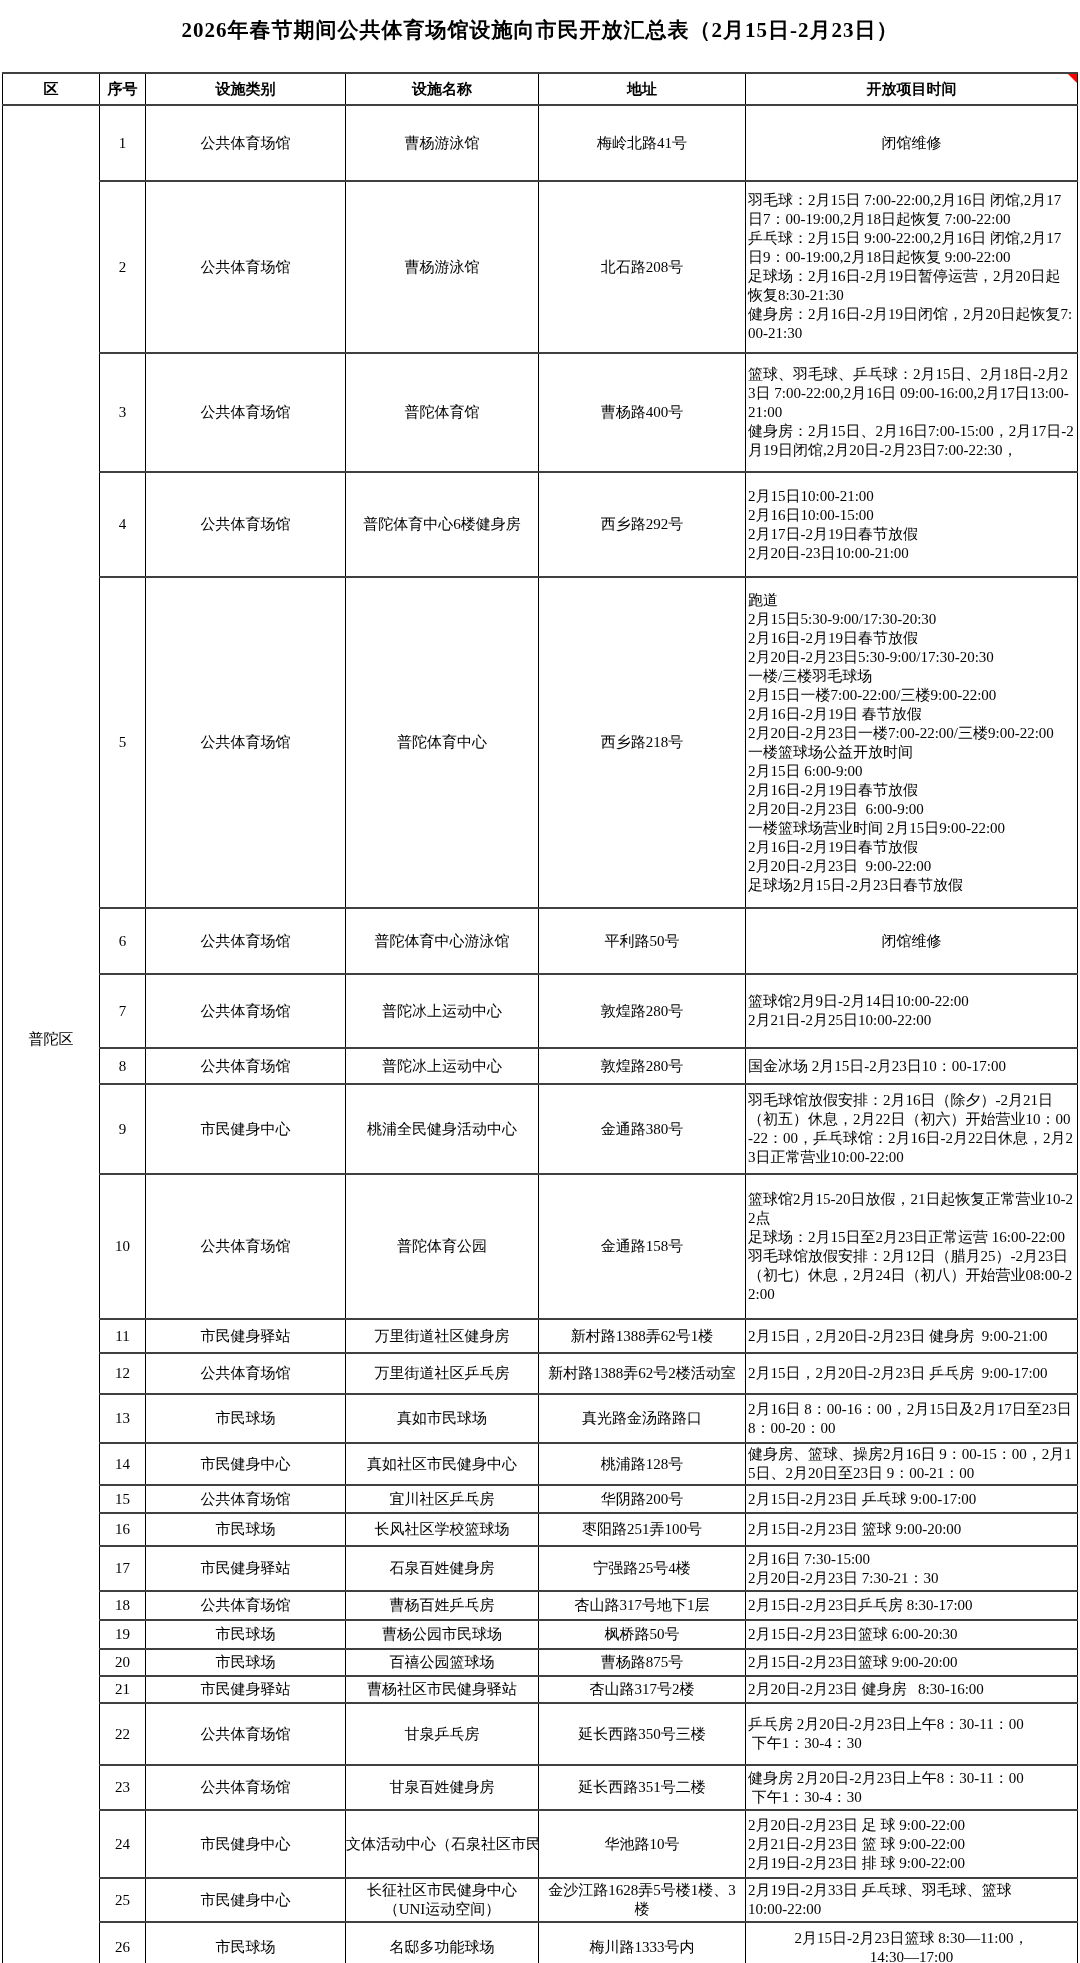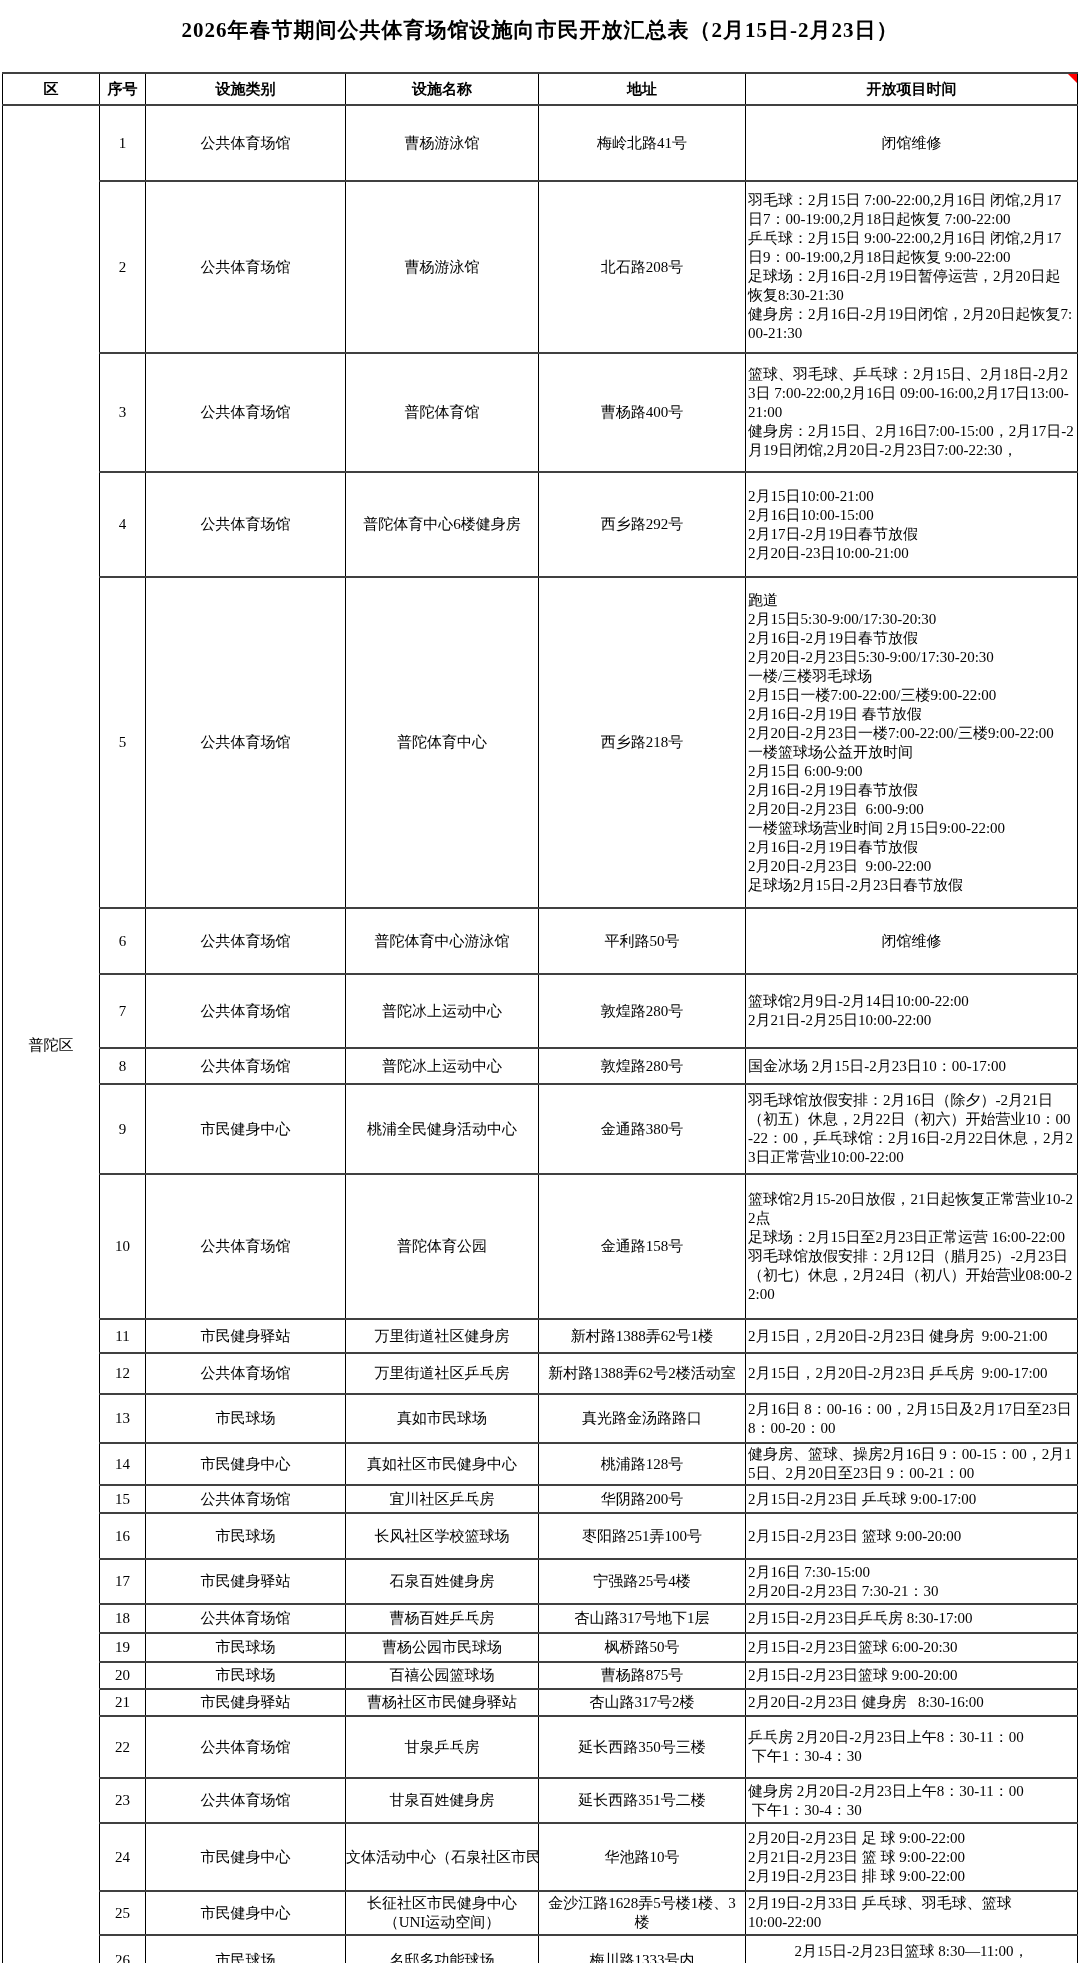--- a/index.html
+++ b/index.html
@@ -174,21 +174,21 @@
     <td class="c-addr">桃浦路128号</td>
     <td class="c-time">健身房、篮球、操房2月16日 9：00-15：00，2月15日、2月20日至23日 9：00-21：00</td>
   </tr>
       <tr style="height: 28px;">
     <td class="c-no">15</td>
     <td class="c-cat">公共体育场馆</td>
     <td class="c-name">宜川社区乒乓房</td>
     <td class="c-addr">华阴路200号</td>
     <td class="c-time">2月15日-2月23日 乒乓球 9:00-17:00</td>
   </tr>
-      <tr style="height: 46px;">
+      <tr style="height: 33px;">
     <td class="c-no">16</td>
     <td class="c-cat">市民球场</td>
     <td class="c-name">长风社区学校篮球场</td>
     <td class="c-addr">枣阳路251弄100号</td>
     <td class="c-time">2月15日-2月23日 篮球 9:00-20:00</td>
   </tr>
       <tr style="height: 45px;">
     <td class="c-no">17</td>
     <td class="c-cat">市民健身驿站</td>
     <td class="c-name">石泉百姓健身房</td>

